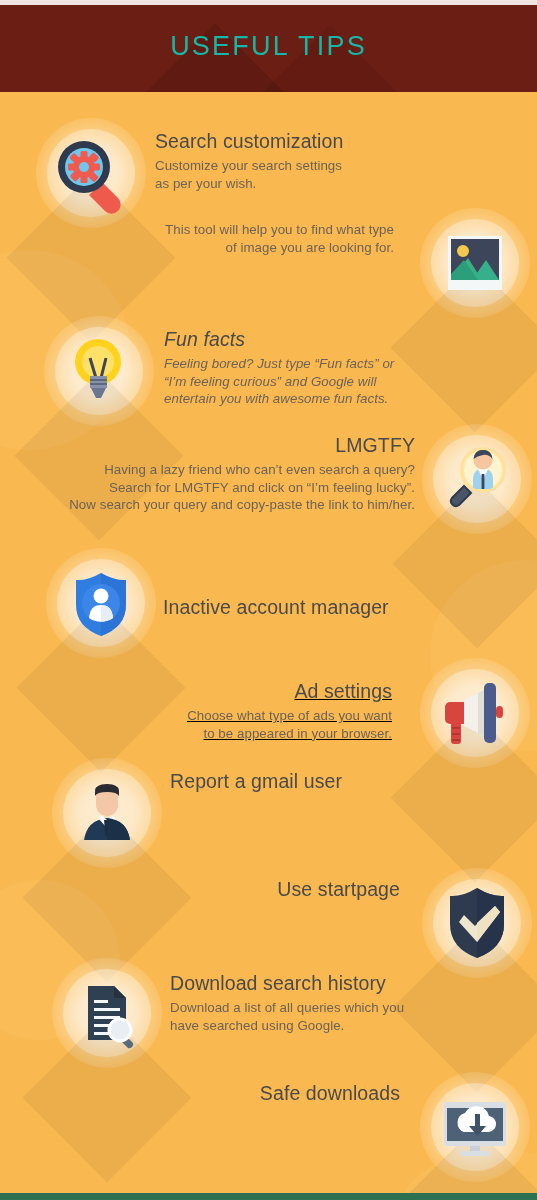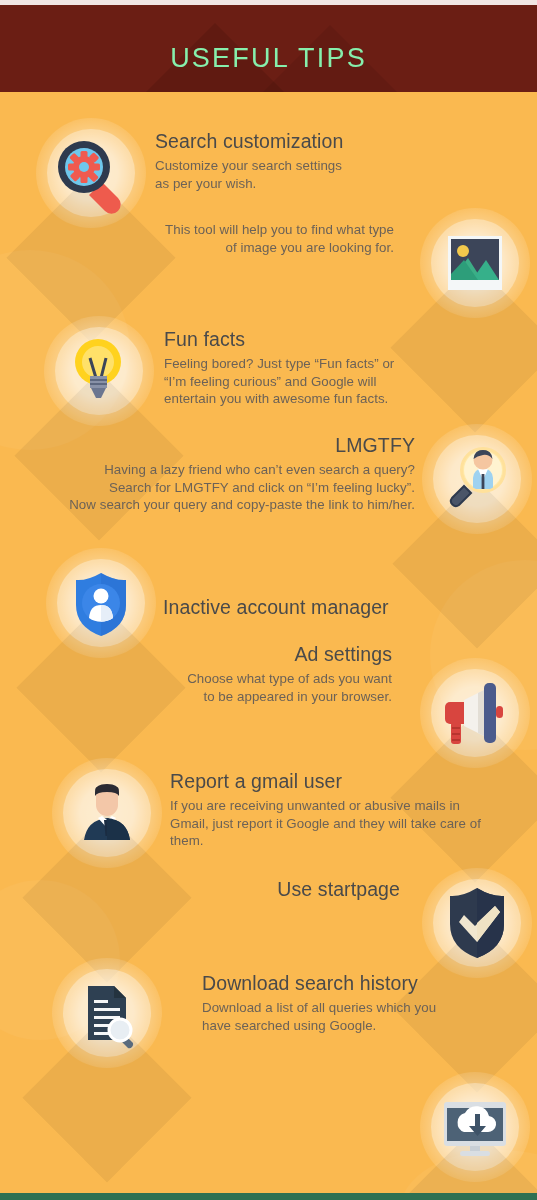--- a/index.html
+++ b/index.html
@@ -21,23 +21,23 @@
     position:absolute;top:18px;left:215px;width:300px;height:300px;
     background:rgba(0,0,0,.10);
     transform:rotate(45deg);transform-origin:0 0;
   }
   .header .hdr-shadow2{
     position:absolute;top:20px;left:330px;width:260px;height:260px;
     background:rgba(0,0,0,.07);
     transform:rotate(45deg);transform-origin:0 0;
   }
   .hdr-title{
-    position:absolute;left:0;top:12px;width:537px;height:82px;
+    position:absolute;left:0;top:0;width:537px;height:82px;
     display:flex;align-items:center;justify-content:center;
-    color:#86efac;font-size:27px;letter-spacing:2.2px;font-weight:400;
+    color:#14b8a6;font-size:27px;letter-spacing:2.2px;font-weight:400;
   }
 
   
   .bg-blob{position:absolute;border-radius:50%;background:rgba(255,255,255,.045);pointer-events:none;}
 
   
   .tip{position:absolute;}
   .icon-wrap{position:absolute;width:110px;height:110px;}
   .halo{
     position:absolute;left:0;top:0;width:110px;height:110px;border-radius:50%;
@@ -150,21 +150,21 @@
       <svg class="glyph" viewBox="0 0 110 110">
         <circle cx="54" cy="46" r="23" fill="#FFD21E"></circle>
         <circle cx="54" cy="46" r="16" fill="#FFE169"></circle>
         <path d="M46 42 L52 62 L57 62 L62 42" fill="none" stroke="#3C4559" stroke-width="3"></path>
         <rect x="46" y="60" width="17" height="12" fill="#8891A8"></rect>
         <rect x="46" y="63" width="17" height="2" fill="#5C6780"></rect>
         <rect x="46" y="67" width="17" height="2" fill="#5C6780"></rect>
         <path d="M47 72 L62 72 L57 82 L52 82 Z" fill="#6B7690"></path>
       </svg>
     </div>
-    <div class="txt" style="left:164px;top:328px;width:290px;">
+    <div class="txt" style="left:164px;top:328px;width:290px;font-style:italic;">
       <h3>Fun facts</h3>
       <p style="white-space:pre-line">Feeling bored? Just type “Fun facts” or
 “I’m feeling curious” and Google will
 entertain you with awesome fun facts.</p>
     </div>
   </div>
 
   <div class="tip">
     <div class="icon-wrap" style="left:422px;top:424px;">
       <div class="halo"></div>
@@ -219,21 +219,21 @@
         <rect x="31" y="64" width="10" height="22" rx="3" fill="#D8453F"></rect>
         <rect x="32" y="69" width="8" height="2" fill="#B8352F"></rect>
         <rect x="32" y="75" width="8" height="2" fill="#B8352F"></rect>
         <rect x="32" y="81" width="8" height="2" fill="#B8352F"></rect>
         <path d="M44 42 L72 28 v54 L44 68 Z" fill="#F4F1EC"></path>
         <path d="M58 35 L72 28 v54 L58 75 Z" fill="#E3DED5"></path>
         <rect x="64" y="25" width="12" height="60" rx="5" fill="#4B5B8C"></rect>
         <rect x="76" y="48" width="7" height="12" rx="3.5" fill="#D8453F"></rect>
       </svg>
     </div>
-    <div class="txt right" style="left:120px;top:643px;width:272px;">
+    <div class="txt right" style="left:120px;top:680px;width:272px;text-decoration:underline;">
       <h3>Ad settings</h3>
       <p style="white-space:pre-line">Choose what type of ads you want
 to be appeared in your browser.</p>
     </div>
   </div>
 
   <div class="tip">
     <div class="icon-wrap" style="left:52px;top:758px;">
       <div class="halo"></div>
       <div class="halo-sm"></div>
@@ -243,22 +243,20 @@
         <path d="M46 60 L55 70 L64 60 L60 58 L55 62 L50 58 Z" fill="#FFFFFF"></path>
         <path d="M52 62 h6 l-1.5 16 h-3 Z" fill="#1A2C42"></path>
         <path d="M55 60 q20 2 23 22 h-23 Z" fill="#1B3148"></path>
         <path d="M44 37 a11 11 0 0 1 22 0 v10 a11 11 0 0 1 -22 0Z" fill="#F3C7A8"></path>
         <path d="M55 26 q12 0 12 8 v4 q-2 -4 -12 -4 q-10 0 -12 4 v-4 q0 -8 12 -8Z" fill="#2B2B33"></path>
         <rect x="43.5" y="29" width="23" height="5" rx="2" fill="#2B2B33"></rect>
       </svg>
     </div>
     <div class="txt" style="left:170px;top:770px;width:330px;">
       <h3>Report a gmail user</h3>
-      <p style="white-space:pre-line">If you are receiving unwanted or abusive mails in
-Gmail, just report it Google and they will take care of them.</p>
     </div>
   </div>
 
   <div class="tip">
     <div class="icon-wrap" style="left:422px;top:868px;">
       <div class="halo"></div>
       <div class="halo-sm"></div>
       <div class="long-shadow"></div>
       <svg class="glyph" viewBox="0 0 110 110">
         <path d="M55 20 q-15 9 -27 8 v28 q0 24 27 34 q27 -10 27 -34 v-28 q-12 1 -27 -8Z" fill="#2E3A4E"></path>
@@ -284,21 +282,21 @@
           <rect x="42" y="42" width="14" height="3"></rect>
           <rect x="42" y="50" width="26" height="3"></rect>
           <rect x="42" y="58" width="26" height="3"></rect>
           <rect x="42" y="66" width="26" height="3"></rect>
           <rect x="42" y="74" width="18" height="3"></rect>
         </g>
         <path d="M72 76 L81 85 a4 4 0 0 1 -5 5 L67 81 Z" fill="#5A6B7D"></path>
         <circle cx="68" cy="72" r="11" fill="#E8EEF3" stroke="#FFFFFF" stroke-width="3"></circle>
       </svg>
     </div>
-    <div class="txt" style="left:170px;top:972px;width:300px;margin-left:32px;">
+    <div class="txt" style="left:170px;top:972px;width:300px;">
       <h3>Download search history</h3>
       <p style="white-space:pre-line">Download a list of all queries which you
 have searched using Google.</p>
     </div>
   </div>
 
   <div class="tip">
     <div class="icon-wrap" style="left:420px;top:1072px;">
       <div class="halo"></div>
       <div class="halo-sm"></div>
@@ -306,17 +304,18 @@
       <svg class="glyph" viewBox="0 0 110 110">
         <rect x="24" y="30" width="62" height="44" rx="3" fill="#D9DEE3"></rect>
         <rect x="27" y="36" width="56" height="33" fill="#4D6276"></rect>
         <rect x="50" y="74" width="10" height="6" fill="#C8CFD6"></rect>
         <rect x="40" y="79" width="30" height="5" rx="2.5" fill="#D9DEE3"></rect>
         <path d="M44 60 a10 10 0 0 1 1 -19 a13 13 0 0 1 24 3 a8 8 0 0 1 -2 16 Z" fill="#FFFFFF"></path>
         <path d="M55 42 h5 v12 h6 l-8.5 10 L49 54 h6 Z" fill="#3E5368"></path>
       </svg>
     </div>
     <div class="txt right" style="left:10px;top:1082px;width:390px;">
+      <h3>Safe downloads</h3>
     </div>
   </div>
 
   <div class="bottombar"></div>
 </div>
 
 </body></html>

